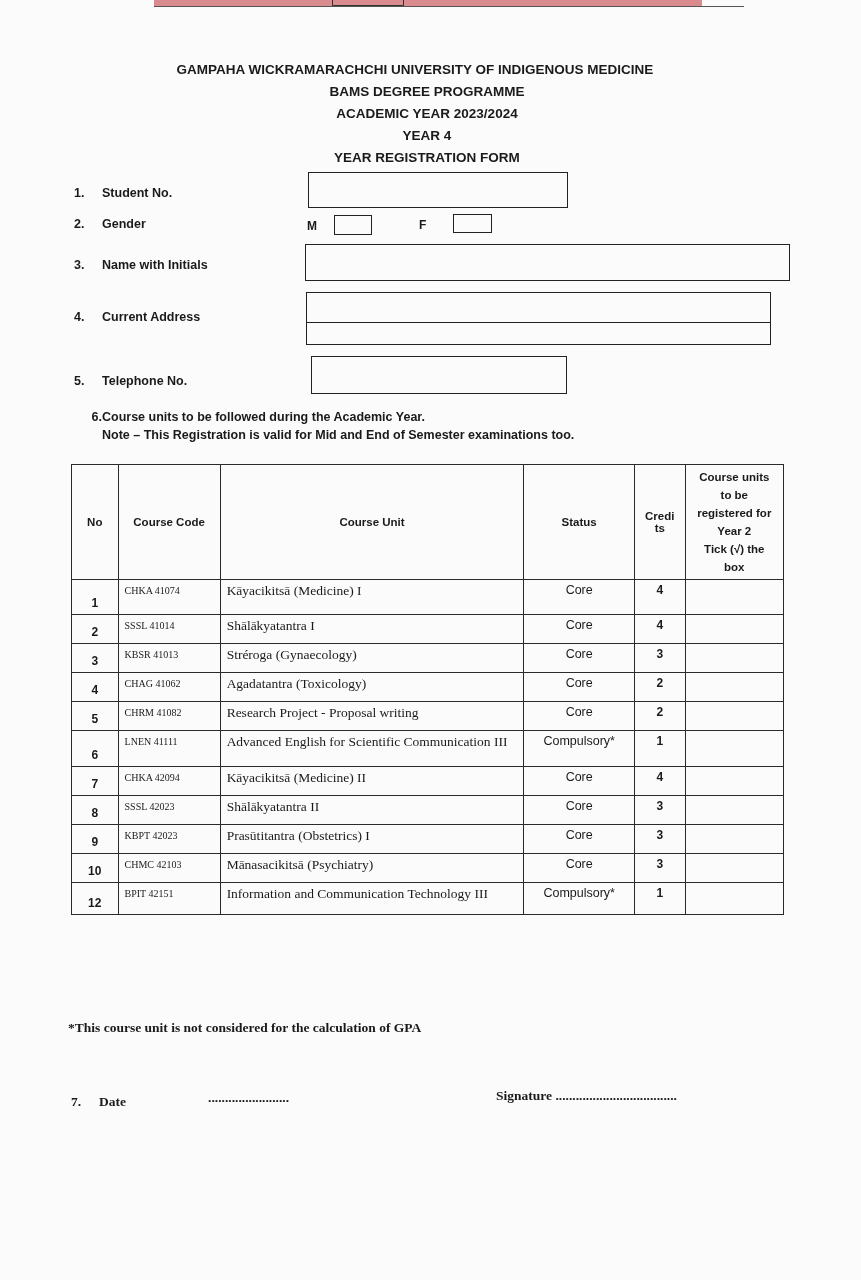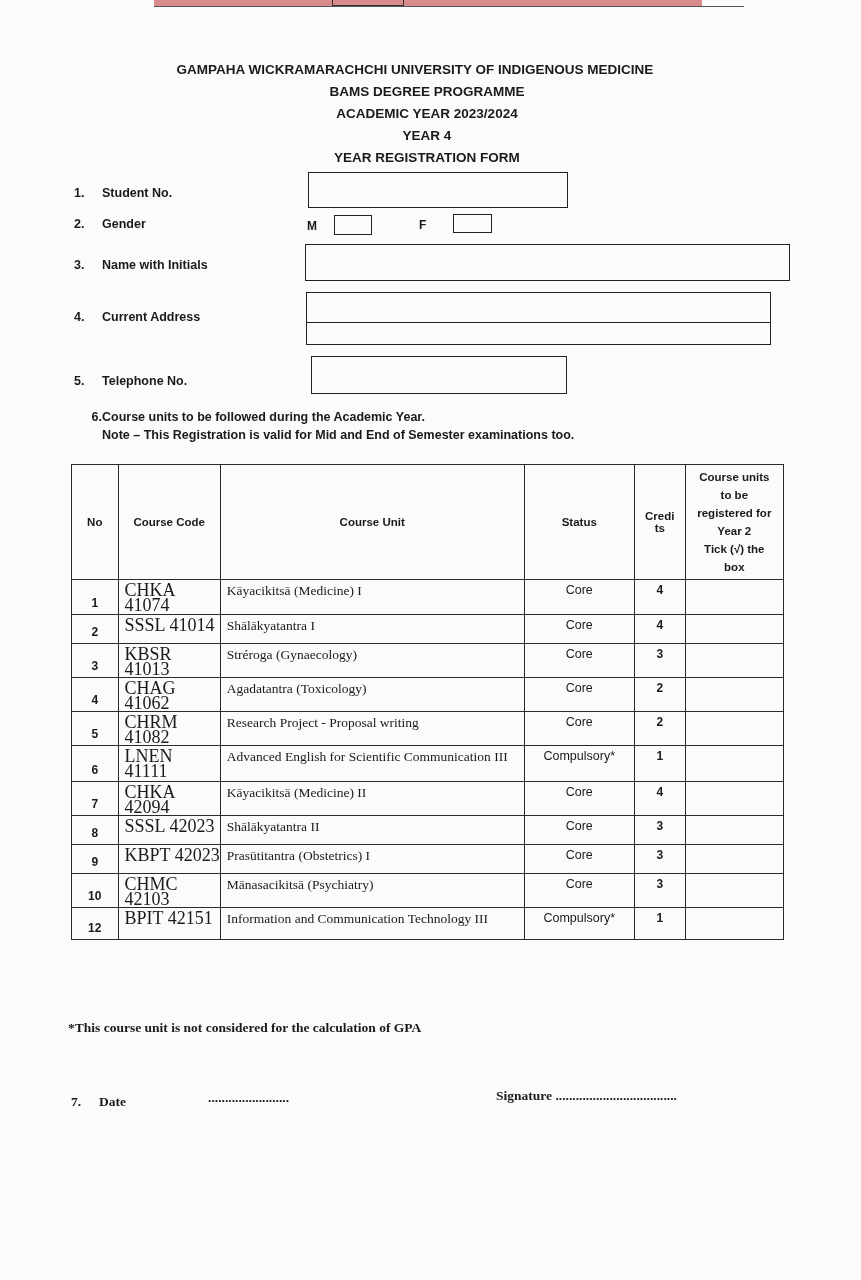--- a/index.html
+++ b/index.html
@@ -14,21 +14,21 @@
   .field-label .num{display:inline-block;width:28px;}
   .box{position:absolute;border:1.6px solid #222;background:transparent;}
   .gender-letter{position:absolute;font-weight:bold;font-size:12px;}
   .note{position:absolute;font-weight:bold;font-size:12.5px;text-align:right;}
   table.courses{position:absolute;left:71px;top:464px;border-collapse:collapse;width:713px;}
   table.courses th, table.courses td{border:1.4px solid #2a2a2a;padding:0;}
   table.courses th{font-family:"Liberation Sans","DejaVu Sans",sans-serif;font-weight:bold;font-size:11.5px;text-align:center;vertical-align:middle;}
   table.courses td{height:28px;vertical-align:top;}
   .c-no{width:46px;font-family:"Liberation Sans",sans-serif;font-size:12px;font-weight:bold;text-align:center;vertical-align:bottom !important;}
   .c-no span{display:block;padding:8px 0 4px 0;}
-  .c-code{width:96px;font-family:"Liberation Serif",serif;font-size:18px;padding-left:6px !important;}
+  .c-code{width:96px;font-family:"Liberation Serif",serif;font-size:10px;padding-left:6px !important;}
   .c-unit{width:300px;font-family:"Liberation Serif",serif;font-size:13.5px;padding-left:6px !important;}
   .c-status{width:110px;font-family:"Liberation Sans",sans-serif;font-size:12.5px;text-align:center;}
   .c-credit{width:50px;font-family:"Liberation Sans",sans-serif;font-size:12px;font-weight:bold;text-align:center;}
   .c-tick{width:98px;}
   td .t{display:block;padding-top:3px;line-height:15px;}
   .footnote{position:absolute;left:68px;top:1020px;font-family:"Liberation Serif",serif;font-weight:bold;font-size:13.5px;}
   .date-row{position:absolute;top:1094px;font-family:"Liberation Serif",serif;font-weight:bold;font-size:13.5px;}
 </style>
 </head>
 <body>

